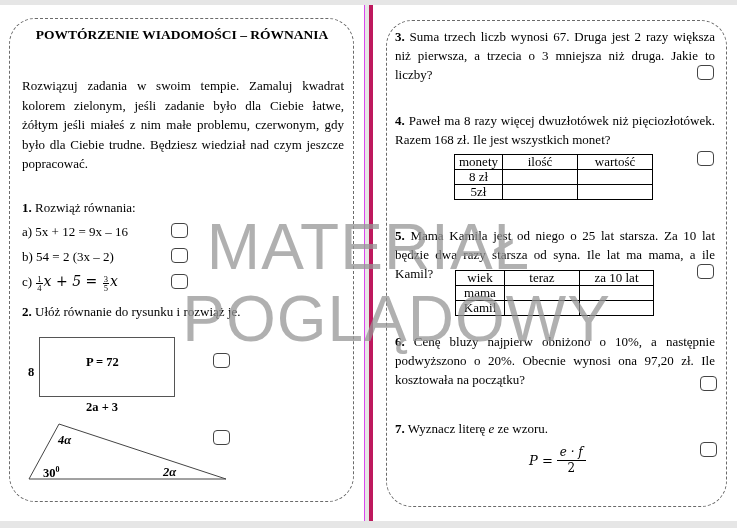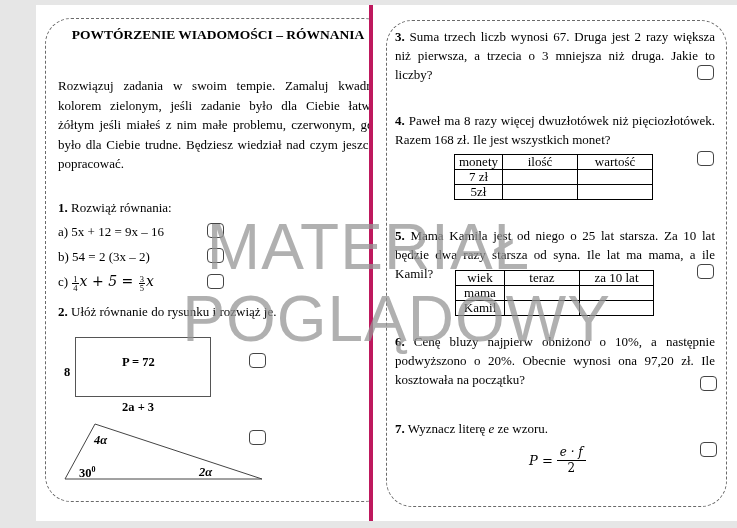--- a/index.html
+++ b/index.html
@@ -3,21 +3,21 @@
 <meta charset="utf-8">
 <style>
   html, body { margin: 0; padding: 0; }
   body {
     width: 737px; height: 528px; background: #e6e6e6; position: relative; overflow: hidden;
     font-family: "Liberation Serif", serif; color: #000;
   }
   .page {
     position: absolute; top: 5px; height: 516px; background: #fff;
   }
-  .page.left { left: 0; width: 364px; border-right: 4px solid #d946ef; margin-left: 36px; }
+  .page.left { left: 0; width: 364px; border-right: 1px solid #d946ef; }
   .page.right { left: 369px; width: 365px; border-left: 4px solid #be185d; }
   .frame {
     position: absolute; border: 1px dashed #6a6a6a; border-radius: 26px;
   }
   .left .frame { left: 9px; top: 13px; width: 343px; height: 482px; }
   .right .frame { left: 13px; top: 15px; width: 339px; height: 485px; }
 
   .abs { position: absolute; }
   .title {
     left: 0; width: 364px; top: 22px; text-align: center; font-weight: bold; font-size: 13.5px;
@@ -112,21 +112,21 @@
   </div>
   <div class="cb" style="left:324px; top:146px;"></div>
   <table class="grid" style="left:81px; top:149px;border-radius:10px;">
     <tbody>
         <tr>
       <td style="width:47px;">monety</td>
       <td style="width:74px;">ilość</td>
       <td style="width:74px;">wartość</td>
     </tr>
     <tr>
-      <td>7 zł</td>
+      <td>8 zł</td>
       <td></td>
       <td></td>
     </tr>
     <tr>
       <td>5zł</td>
       <td></td>
       <td></td>
     </tr>
   </tbody>
     </table>

